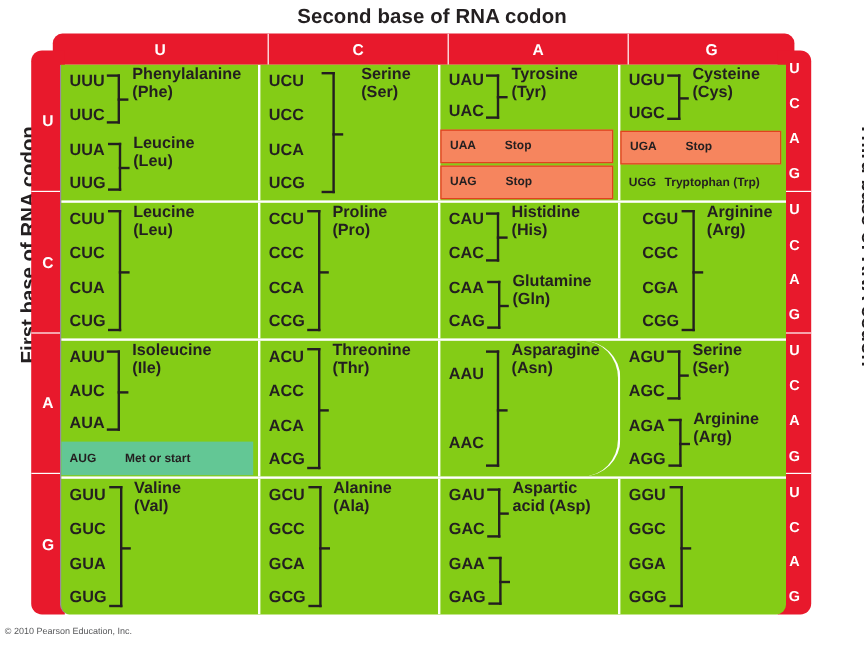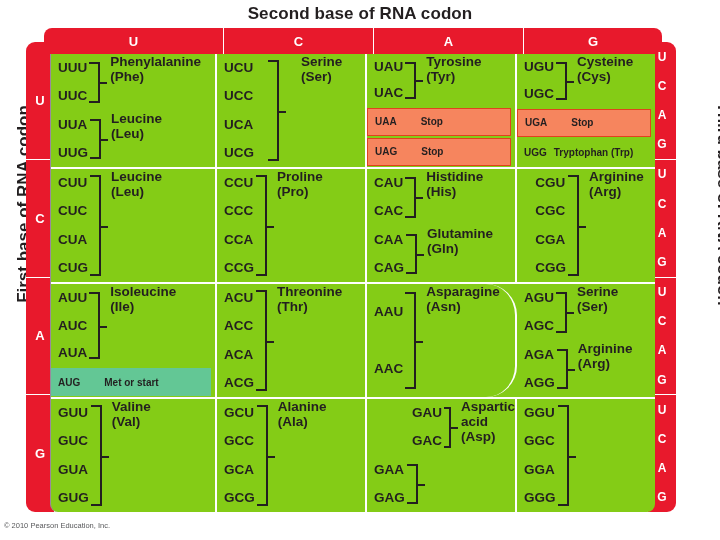--- a/index.html
+++ b/index.html
@@ -389,21 +389,21 @@
             <div class="codon">GCC</div>
             <div class="codon">GCA</div>
             <div class="codon">GCG</div>
           </div>
           <div class="bracket" style="margin-top: 6px; margin-bottom: 6px;"></div>
           <div class="aa">Alanine
 (Ala)</div>
         </div>
       </div>
       <div class="cell" style="width: 150px;">
-        <div class="grp-wrap group" style="flex: 2 1 0px; padding-left: 38px;">
+        <div class="grp-wrap group" style="flex: 2 1 0px;">
           <div class="codons">
             <div class="codon">GAU</div>
             <div class="codon">GAC</div>
           </div>
           <div class="bracket" style="margin-top: 8px; margin-bottom: 8px;"></div>
           <div class="aa">Aspartic
 acid (Asp)</div>
         </div>
         <div class="grp-wrap group" style="flex: 2 1 0px;">
           <div class="codons">

